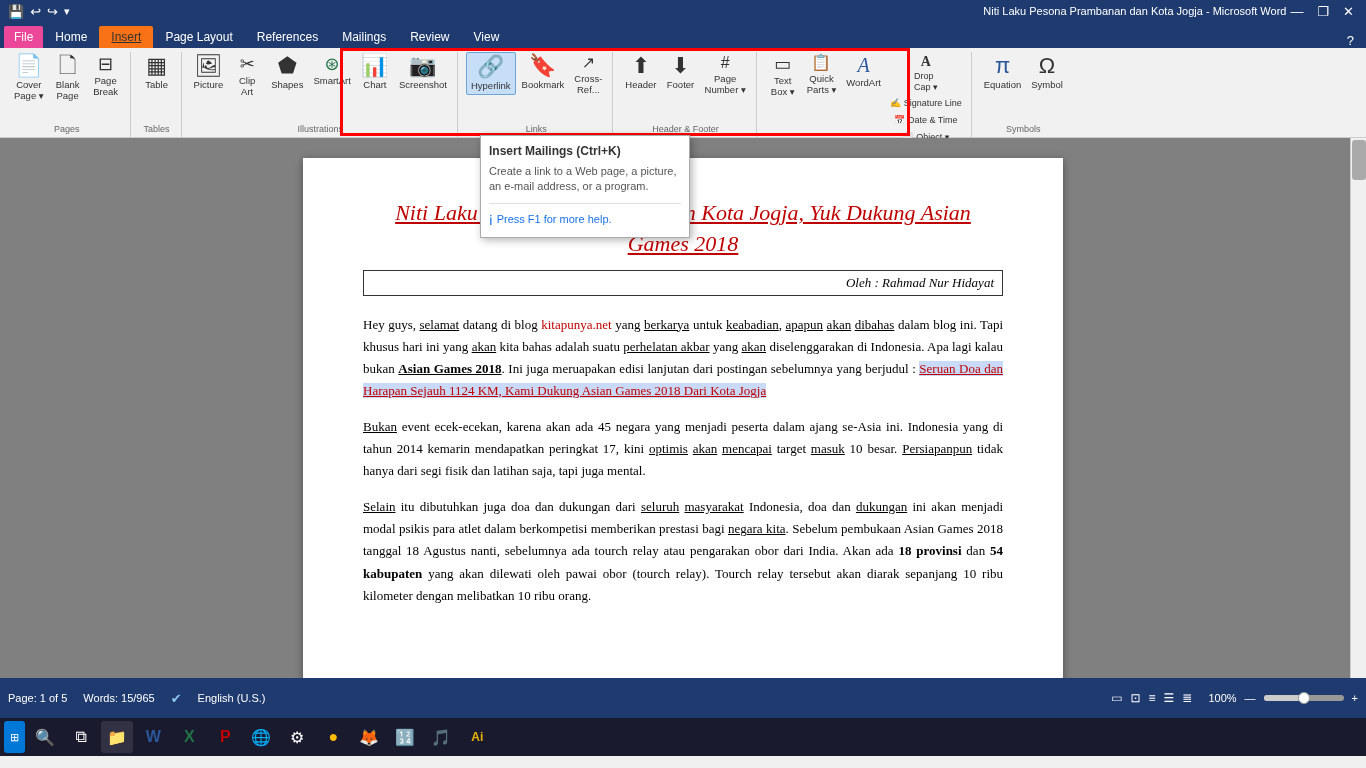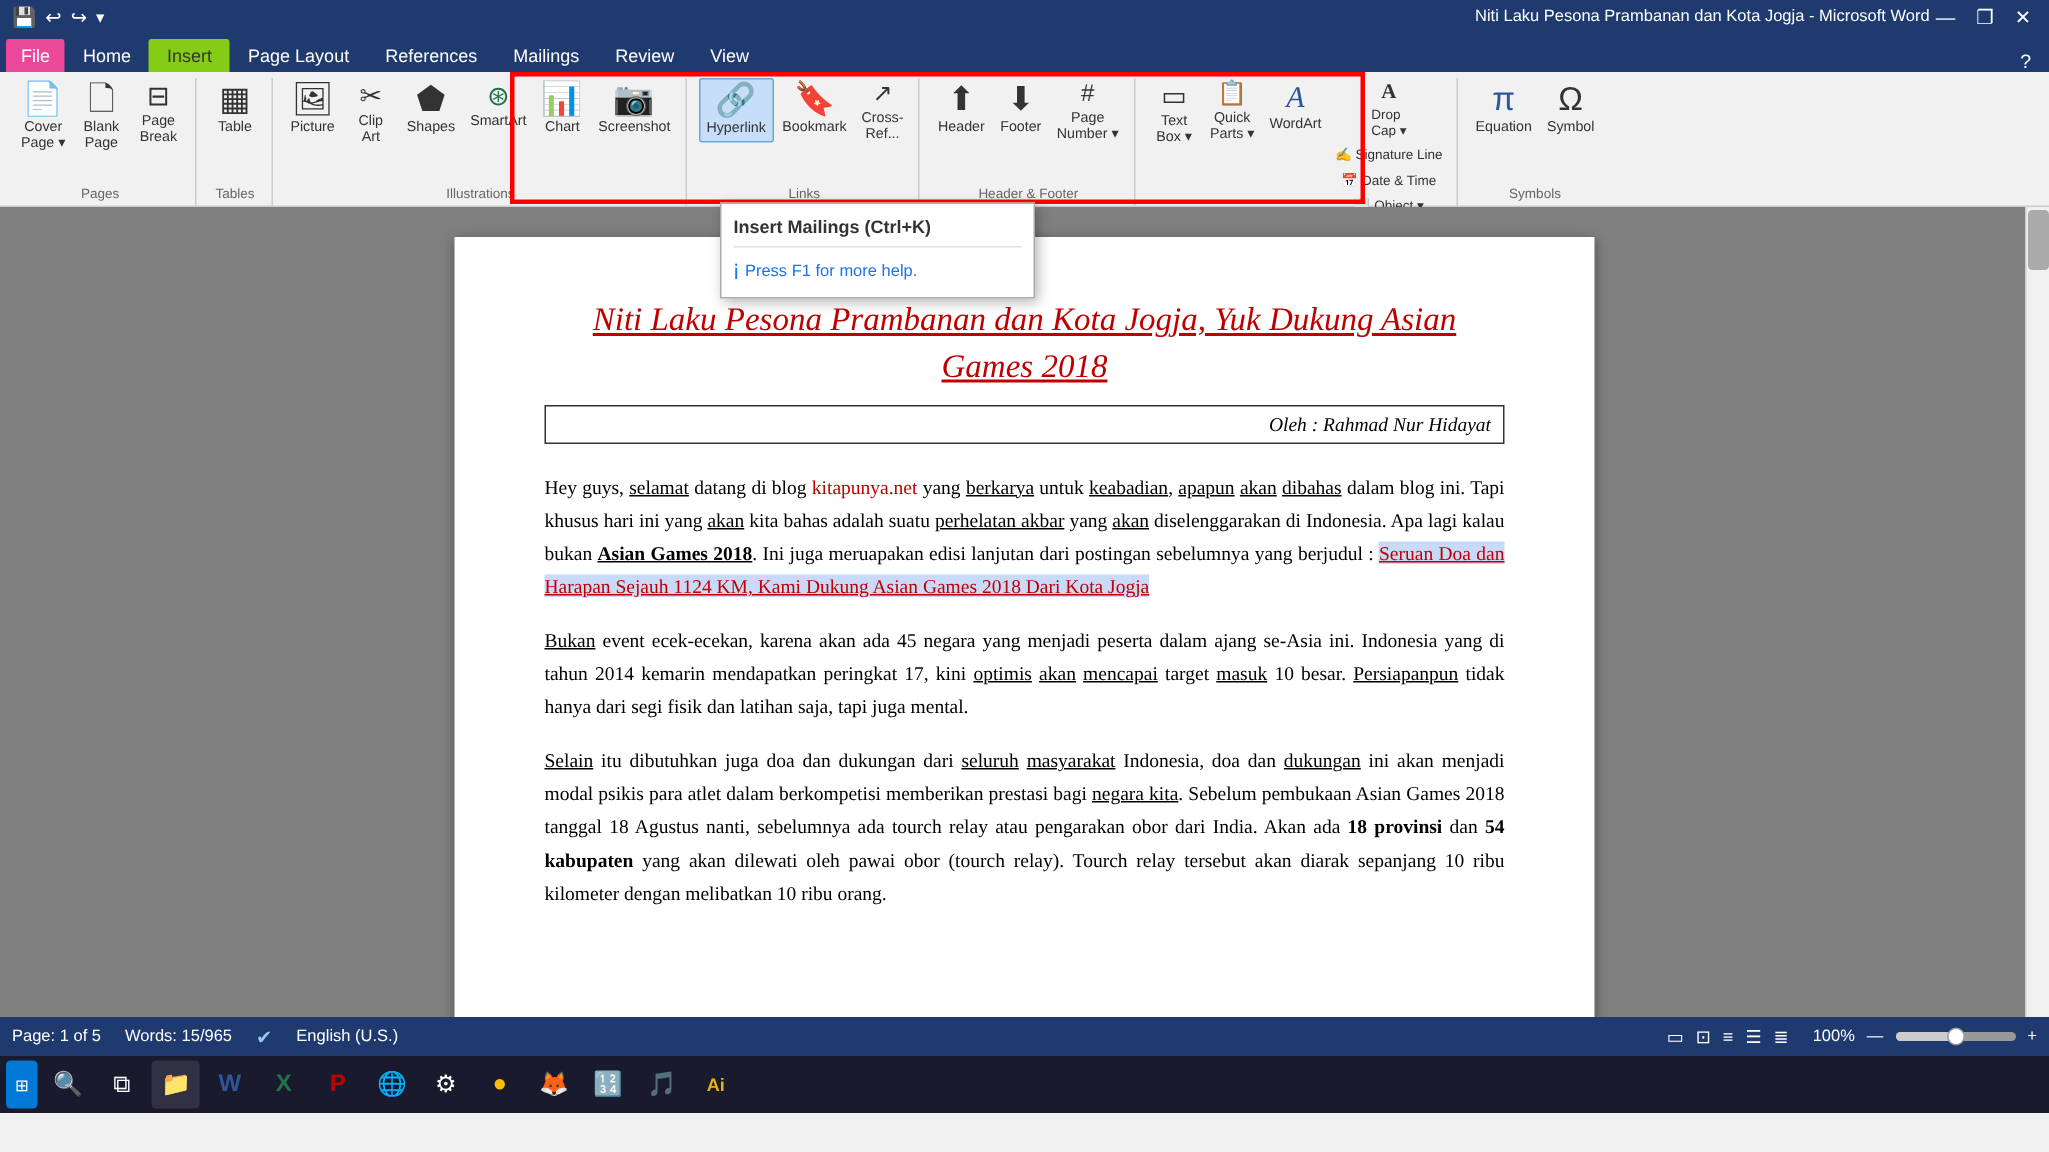--- a/index.html
+++ b/index.html
@@ -29,22 +29,23 @@
       padding: 0 4px;
     }
     .ribbon-tab {
       color: white;
       padding: 4px 12px;
       cursor: pointer;
       font-size: 12px;
       border-radius: 2px 2px 0 0;
     }
     .ribbon-tab.active {
-      background: #84cc16;
+      background: #f97316;
       color: #333;
+      text-decoration: underline;
     }
 
     
     .ribbon {
       background: #f1f1f1;
       border-bottom: 1px solid #ccc;
       display: flex;
       height: 90px;
       padding: 4px 4px 0 4px;
       gap: 2px;
@@ -178,21 +179,21 @@
       color: #c00000;
       text-decoration: underline;
     }
     .doc-para span.ul { text-decoration: underline; }
     .doc-para .bold { font-weight: bold; }
 
     
     .status-bar {
       background: #1e3a6e;
       color: white;
-      height: 26px;
+      height: 40px;
       display: flex;
       align-items: center;
       padding: 0 8px;
       font-size: 11px;
       justify-content: space-between;
     }
     .status-left { display: flex; gap: 16px; align-items: center; }
     .status-right { display: flex; gap: 8px; align-items: center; }
 
     
@@ -396,20 +397,21 @@
         <span class="label">Symbol</span>
       </div>
     </div>
     <div class="ribbon-group-label">Symbols</div>
   </div>
 
 </div>
 
 <div class="hyperlink-tooltip">
   <div class="tooltip-title">Insert Mailings (Ctrl+K)</div>
+  <div class="tooltip-desc">Create a link to a Web page, a picture, an e-mail address, or a program.</div>
   <div class="tooltip-help">
     <span class="help-icon">ℹ</span>
     <span>Press F1 for more help.</span>
   </div>
 </div>
 
 <div class="doc-area">
   <div class="doc-page">
     <div class="doc-title">Niti Laku Pesona Prambanan dan Kota Jogja, Yuk Dukung Asian Games 2018</div>
     <div class="doc-author-box">Oleh : Rahmad Nur Hidayat</div>

